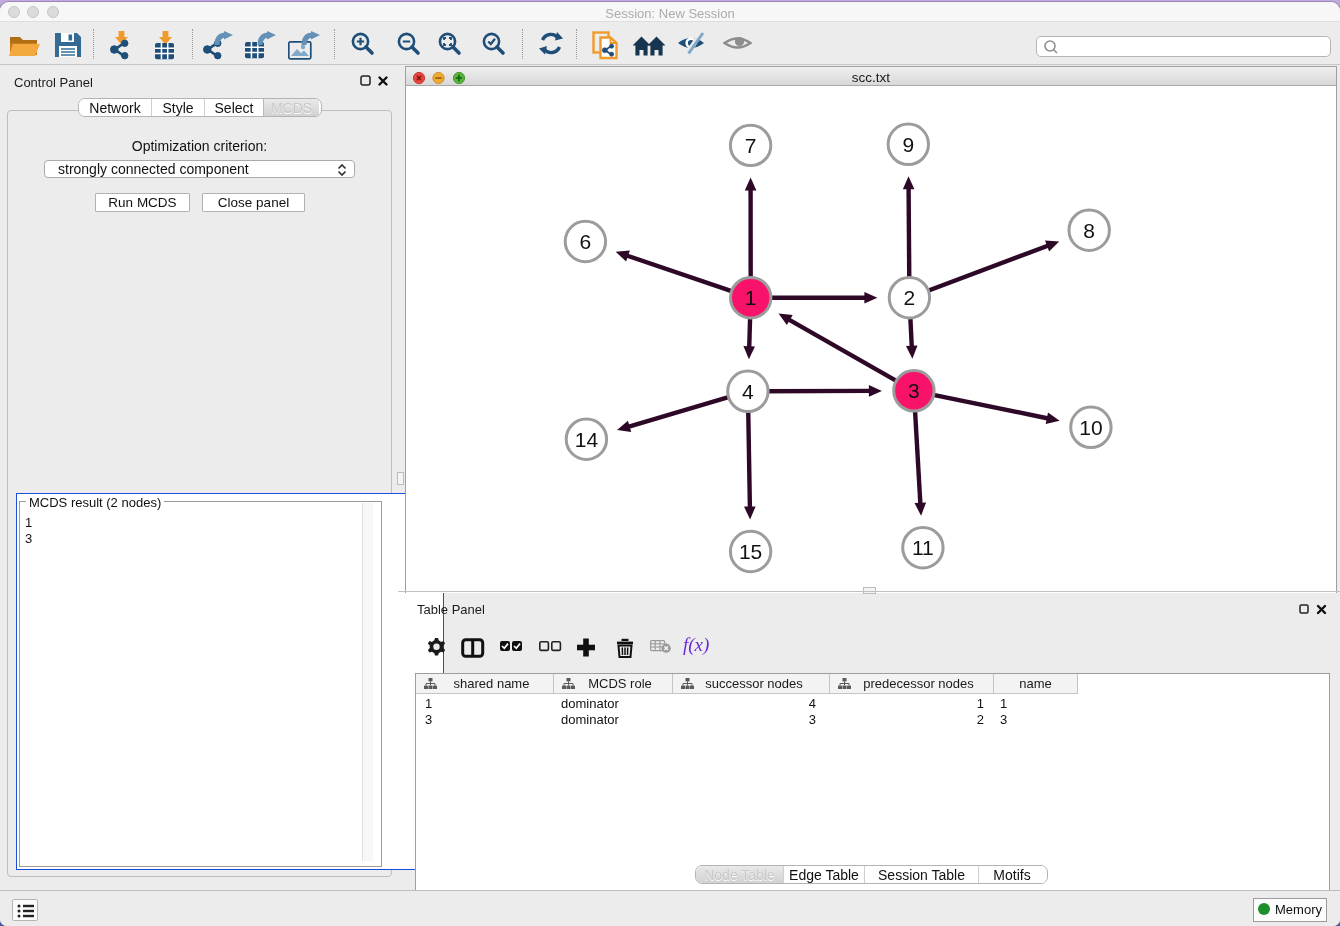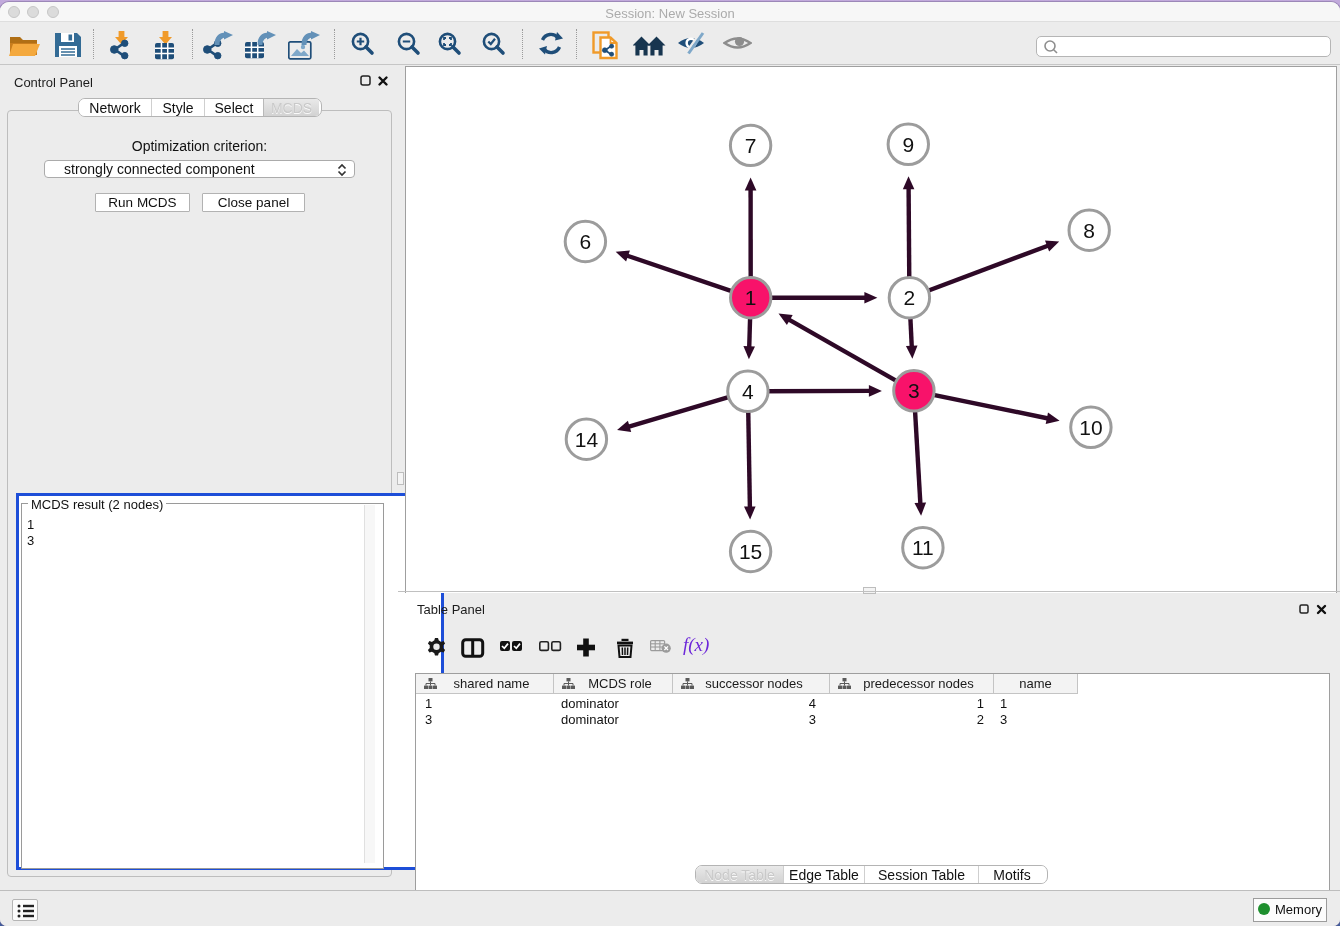--- a/index.html
+++ b/index.html
@@ -12,23 +12,23 @@
 .ti{position:absolute;top:9px}
 #search{position:absolute;left:1036px;top:14px;width:295px;height:21px;background:#fff;border:1px solid #b5b5b5;border-radius:5px}
 #cp{position:absolute;left:0;top:63px;width:397px;height:827px}
 .phead{font-size:13px;color:#1c1c1c}
 #cpbody{position:absolute;left:7px;top:45px;width:385px;height:767px;background:#ececec;border:1px solid #bdbdbd;border-radius:4px}
 .tabbar{position:absolute;display:flex;border:1px solid #b4b4b4;border-radius:7px;overflow:hidden;background:#fff;height:19px}
 .tab{font-size:14px;color:#111;text-align:center;line-height:18px;background:#fff;border-left:1px solid #cfcfcf}
 .tab:first-child{border-left:none}
 .tabsel{background:linear-gradient(180deg,#e9e9e9,#d2d2d2);color:#c9c9c9;text-shadow:0 1px 0 #fafafa}
 #optlabel{position:absolute;left:0;top:27px;width:100%;text-align:center;font-size:14px;color:#111}
-#combo{position:absolute;left:36px;top:49px;width:311px;height:18px;background:#fff;border:1px solid #ababab;border-radius:4px;font-size:14px;line-height:16px;padding-left:19px;color:#111;position:absolute}
+#combo{position:absolute;left:36px;top:49px;width:311px;height:18px;background:#fff;border:1px solid #ababab;border-radius:4px;font-size:14px;line-height:16px;padding-left:13px;color:#111;position:absolute}
 .btn{position:absolute;top:82px;height:19px;background:#fff;border:1px solid #b2b2b2;border-radius:1px;font-size:13.5px;text-align:center;line-height:17px;color:#111}
-#mcdswrap{position:absolute;left:8px;top:382px;width:428px;height:377px;background:#fff;border:3px solid #1d4ed8}
+#mcdswrap{position:absolute;left:8px;top:382px;width:428px;height:377px;background:#fff;border:1px solid #1d4ed8}
 #mcds{position:absolute;left:2px;top:7px;width:363px;height:366px;border:1px solid #9a9a9a;background:#fff}
 #mcdsleg{position:absolute;left:6px;top:-7px;background:#fff;padding:0 3px;font-size:13px;color:#111}
 #mcdstext{position:absolute;left:5px;top:13px;font-size:13px;line-height:15.5px;color:#111}
 #mcdssb{position:absolute;right:8px;top:1px;width:11px;height:358px;background:#f7f7f7;border-left:1px solid #e0e0e0}
 #netwin{position:absolute;left:405px;top:64px;width:932px;height:527px;border:1px solid #9f9f9f;border-bottom:none;background:#fff}
 #nettitle{position:absolute;left:0;top:0;width:100%;height:19px;background:linear-gradient(180deg,#efefef,#d8d8d8);border-bottom:1px solid #a8a8a8}
 #netcanvas{position:absolute;left:0;top:19px;width:930px;height:505px;background:#fff}
 #tp{position:absolute;left:398px;top:589px;width:942px;height:299px;border-top:1px solid #c0c0c0}
 #tptools{position:absolute;left:17px;top:46px;height:26px;width:330px}
 #tbl{position:absolute;left:17px;top:81px;width:915px;height:220px;background:#fff;border:1px solid #9e9e9e}
@@ -229,20 +229,31 @@
         </div>
   </div>
   <div class="tabbar" style="left:78px;top:33px;width:244px">
     <div class="tab" style="width:72px">Network</div>
     <div class="tab" style="width:53px">Style</div>
     <div class="tab" style="width:59px">Select</div>
     <div class="tab tabsel" style="width:56px;border-left-color:#b9b9b9">MCDS</div>
   </div>
  </div>
  <div id="netwin">
+  <div id="nettitle">
+   <svg width="70" height="19" style="position:absolute;left:6px;top:1px">
+    <circle cx="7" cy="10" r="5.6" fill="#e8463f" stroke="#c23b34" stroke-width="1"></circle>
+    <path d="M4.8 7.8 L9.2 12.2 M9.2 7.8 L4.8 12.2" stroke="#83100b" stroke-width="1.4"></path>
+    <circle cx="26.5" cy="10" r="5.6" fill="#efaa34" stroke="#cf8d27" stroke-width="1"></circle>
+    <rect x="23.4" y="9.2" width="6.2" height="1.7" fill="#9a5f07"></rect>
+    <circle cx="47" cy="10" r="5.6" fill="#57b43e" stroke="#43992c" stroke-width="1"></circle>
+    <path d="M47 6.8 L47 13.2 M43.8 10 L50.2 10" stroke="#14610a" stroke-width="1.6"></path>
+   </svg>
+   <div style="position:absolute;top:3px;width:100%;text-align:center;font-size:13.5px;color:#1a1a1a">scc.txt</div>
+  </div>
   <div id="netcanvas">
         <svg width="930" height="503" style="position:absolute;left:0;top:0">
           <line x1="344.7" y1="211.7" x2="344.6" y2="102.9" stroke="#2e0927" stroke-width="4.4"></line>
           <polygon points="344.6,91.4 350.4,104.4 338.8,104.4" fill="#2e0927"></polygon>
           <line x1="344.7" y1="211.7" x2="220.6" y2="169.5" stroke="#2e0927" stroke-width="4.4"></line>
           <polygon points="209.7,165.8 223.9,164.5 220.1,175.5" fill="#2e0927"></polygon>
           <line x1="344.7" y1="211.7" x2="459.9" y2="211.7" stroke="#2e0927" stroke-width="4.4"></line>
           <polygon points="471.4,211.7 458.4,217.5 458.4,205.9" fill="#2e0927"></polygon>
           <line x1="344.7" y1="211.7" x2="343.2" y2="261.8" stroke="#2e0927" stroke-width="4.4"></line>
           <polygon points="342.9,273.3 337.4,260.1 349.0,260.5" fill="#2e0927"></polygon>

